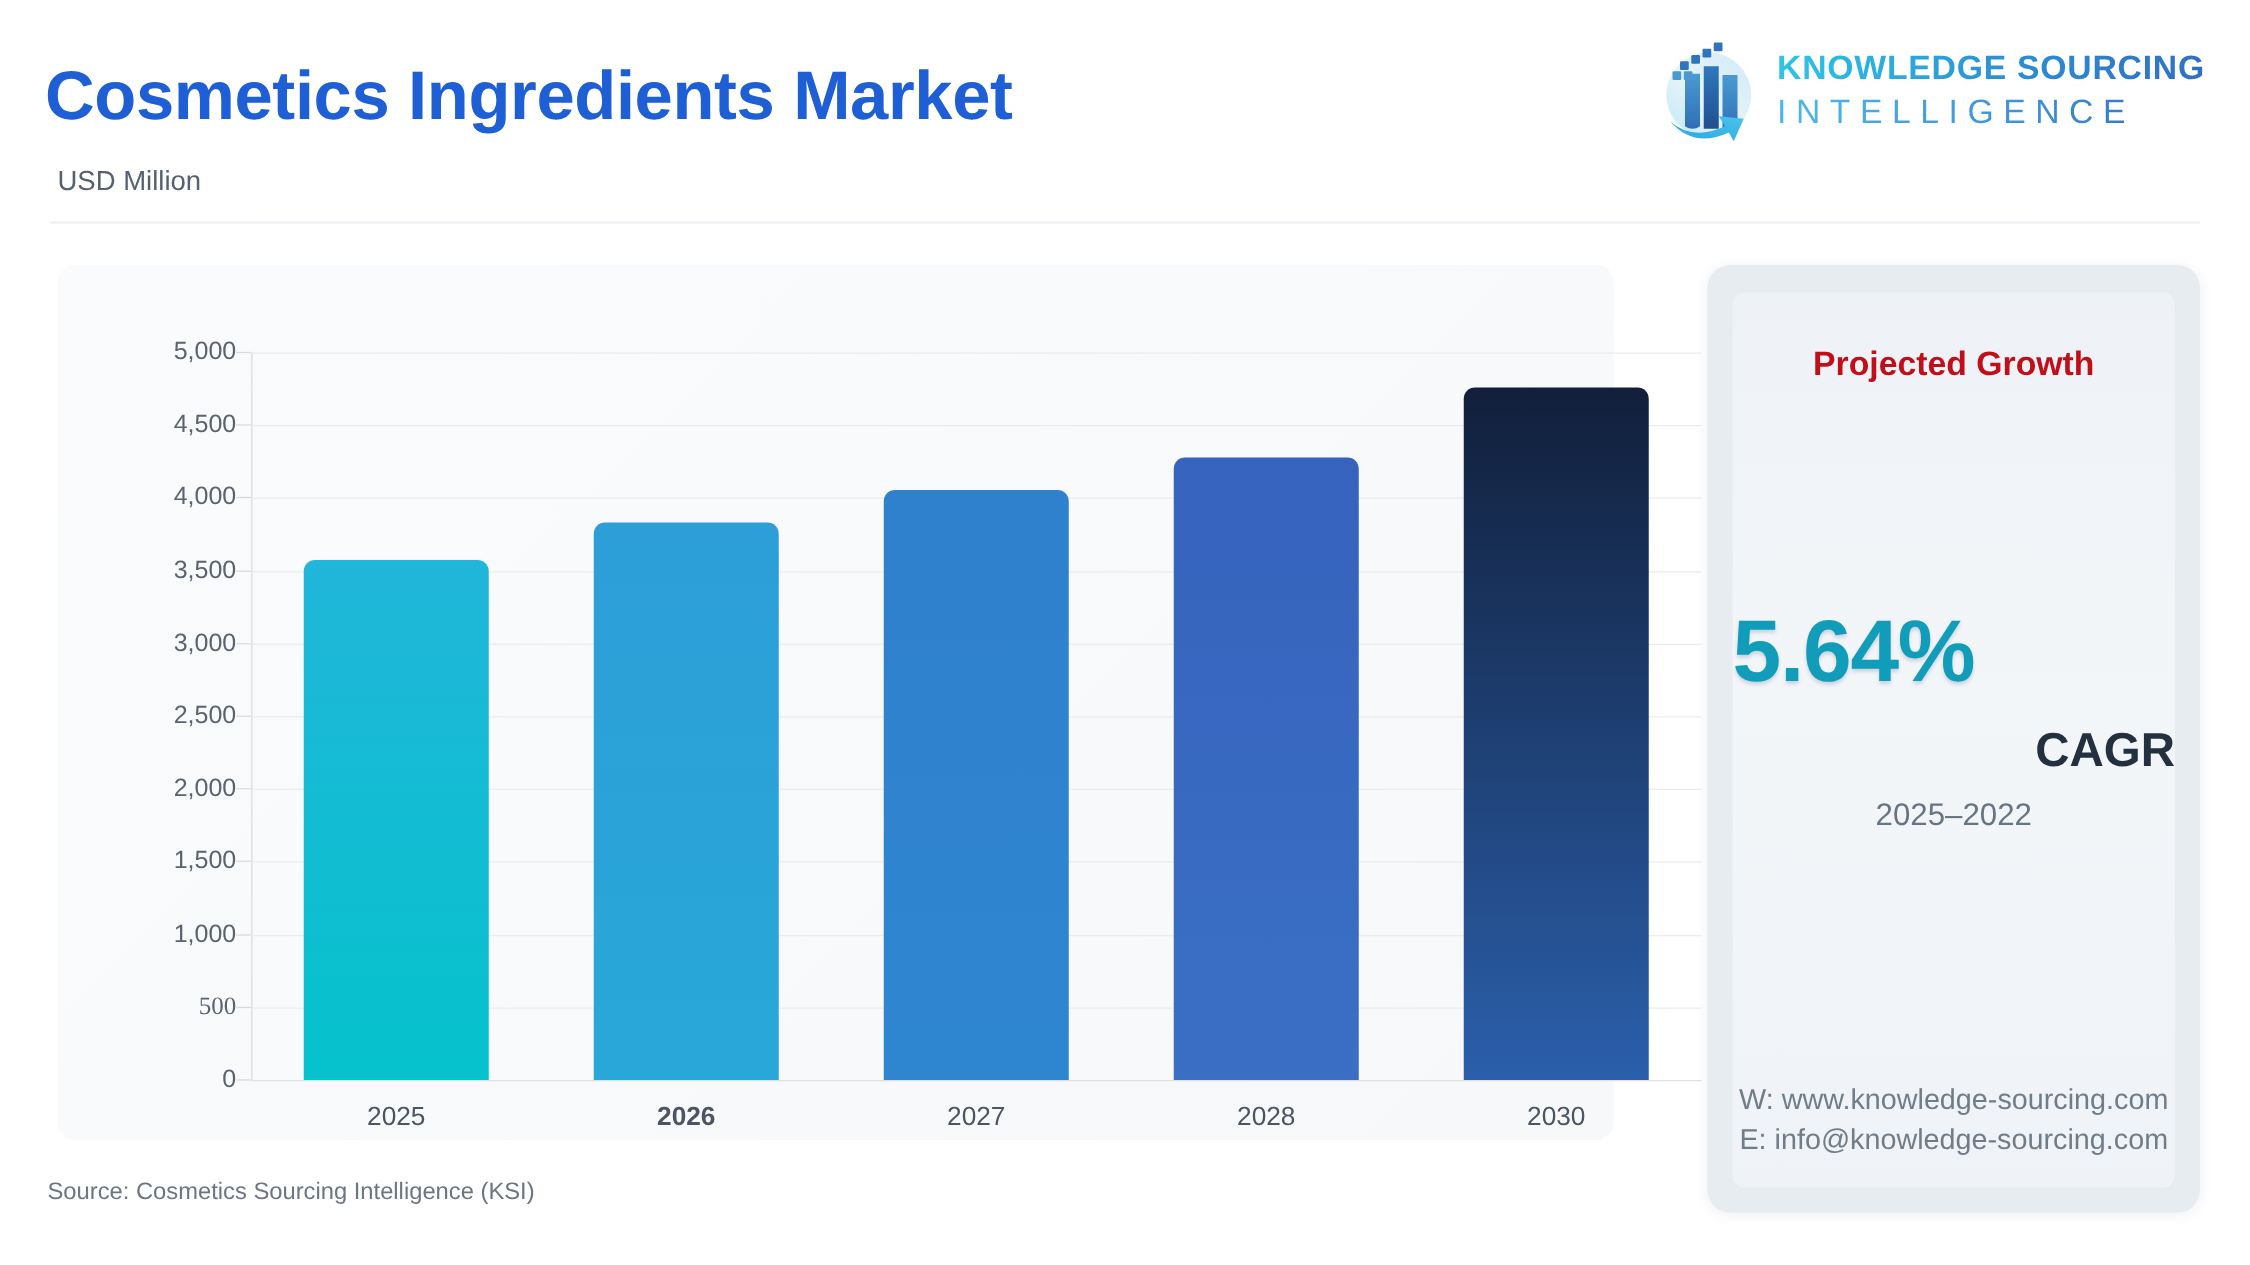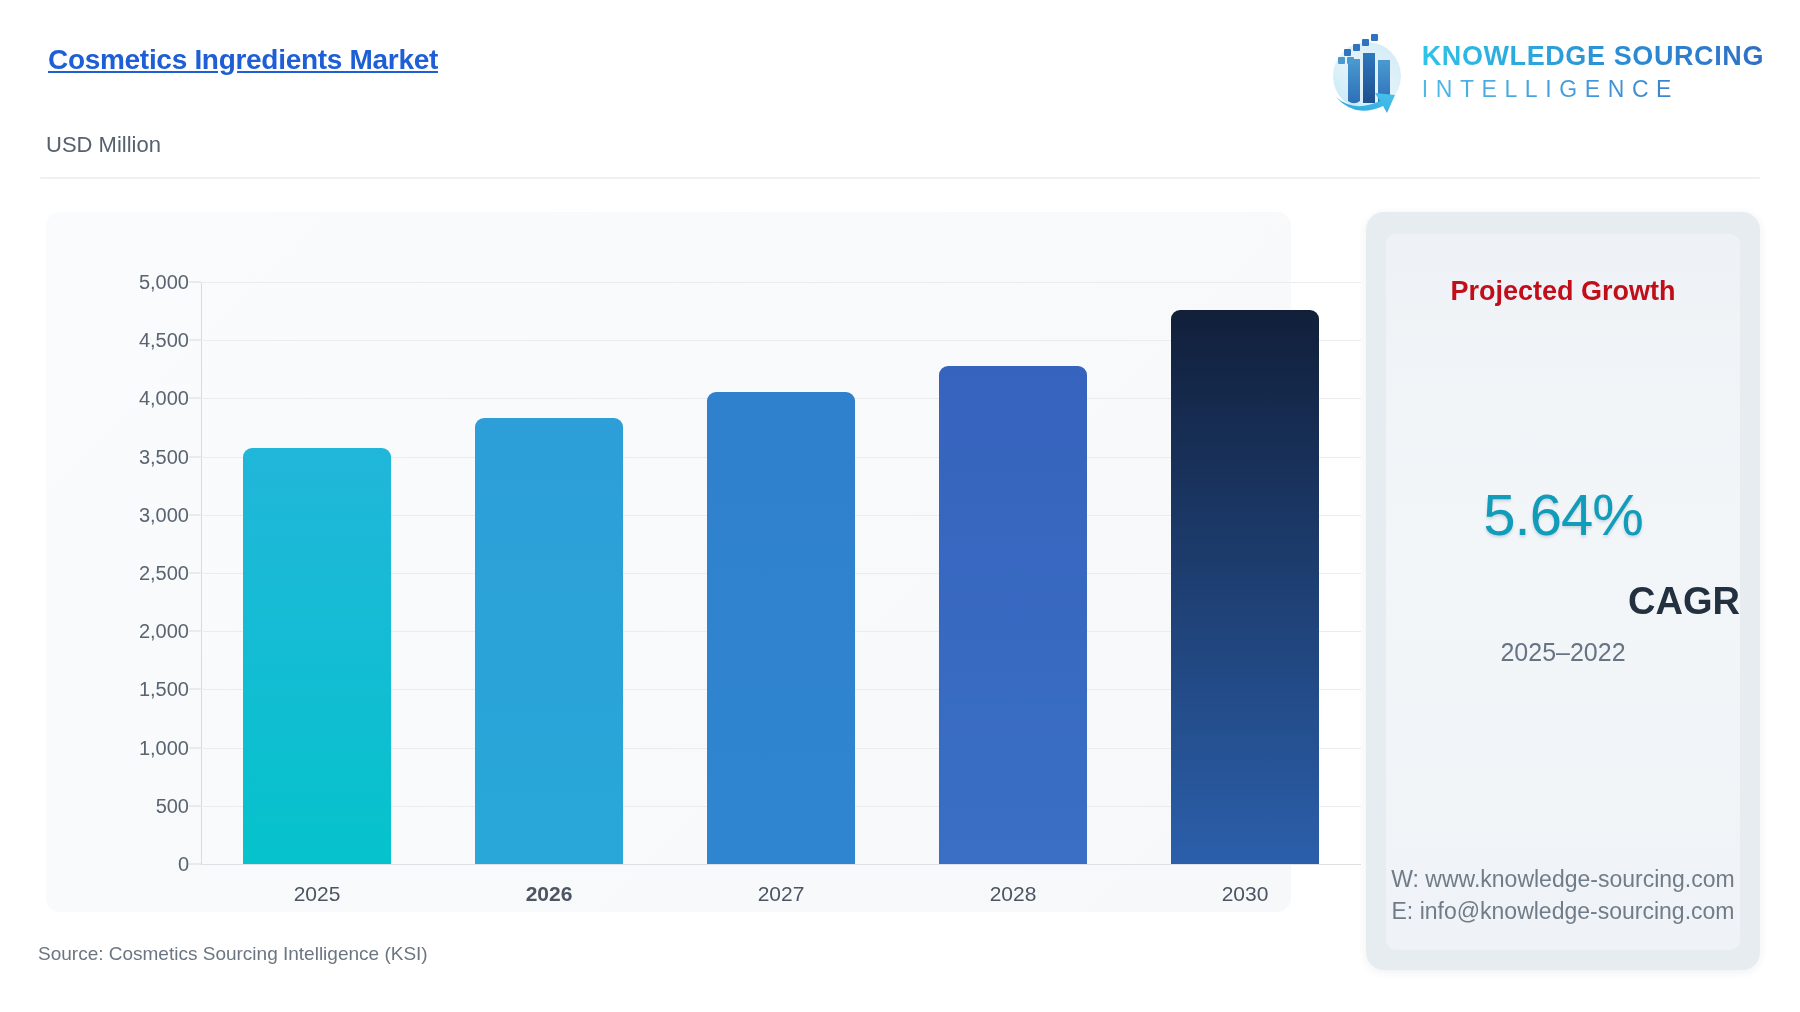--- a/index.html
+++ b/index.html
@@ -17,28 +17,27 @@
 
   
   .header {
     position: absolute;
     left: 0; top: 0;
     width: 1800px;
     height: 186px;
   }
   .page-title {
     position: absolute;
-    left: 48px;
+    left: 36px;
     top: 44px;
-    font-size: 28px;
+    font-size: 55px;
     font-weight: bold;
     letter-spacing: -0.3px;
     color: #1e5fd6;
     white-space: nowrap;
-    text-decoration: underline;
   }
   .page-subtitle {
     position: absolute;
     left: 46px;
     top: 132px;
     font-size: 22px;
     font-weight: 400;
     color: #55616e;
     white-space: nowrap;
   }
@@ -79,21 +78,21 @@
     font-weight: bold;
     letter-spacing: 0.6px;
     background: linear-gradient(90deg, #2ec4e8 0%, #2b8fd4 55%, #2f6fc4 100%);
     -webkit-background-clip: text;
     background-clip: text;
     color: transparent;
     white-space: nowrap;
   }
   .logo-line2 {
     margin-top: 8px;
-    font-size: 23px;
+    font-size: 27px;
     font-weight: 500;
     letter-spacing: 7.6px;
     background: linear-gradient(90deg, #4db9e8 0%, #3f8fd6 60%, #2f6bbd 100%);
     -webkit-background-clip: text;
     background-clip: text;
     color: transparent;
     white-space: nowrap;
   }
 
   
@@ -201,23 +200,22 @@
     font-size: 27px;
     font-weight: bold;
     color: #c10f1a;
     white-space: nowrap;
   }
   .cagr-value {
     position: absolute;
     left: 0;
     top: 252px;
     width: 354px;
-    text-align: center;
-    font-size: 58px;
-    font-weight: normal;
+    font-size: 70px;
+    font-weight: bold;
     letter-spacing: -1px;
     color: #119cba;
     line-height: 1;
     text-shadow: 0 2px 3px rgba(150,170,190,0.45);
   }
   .cagr-label {
     position: absolute;
     left: 0;
     top: 348px;
     width: 354px;
@@ -302,21 +300,21 @@
 </div>
 
 <div class="chart-card">
   <div class="plot" id="plot">
     <div class="axis-vline"></div>
   <div class="gridline baseline" style="top: 582px;"></div>
       <div class="ytick-dash" style="top: 582px;"></div>
       <div class="ytick" style="top: 582px;">0</div>
       <div class="gridline" style="top: 523.8px;"></div>
       <div class="ytick-dash" style="top: 523.8px;"></div>
-      <div class="ytick" style="top: 523.8px;">500</div>
+      <div class="ytick" style="top: 523.8px; font-family: Liberation Serif, serif;">500</div>
       <div class="gridline" style="top: 465.6px;"></div>
       <div class="ytick-dash" style="top: 465.6px;"></div>
       <div class="ytick" style="top: 465.6px;">1,000</div>
       <div class="gridline" style="top: 407.4px;"></div>
       <div class="ytick-dash" style="top: 407.4px;"></div>
       <div class="ytick" style="top: 407.4px;">1,500</div>
       <div class="gridline" style="top: 349.2px;"></div>
       <div class="ytick-dash" style="top: 349.2px;"></div>
       <div class="ytick" style="top: 349.2px;">2,000</div>
       <div class="gridline" style="top: 291px;"></div>

